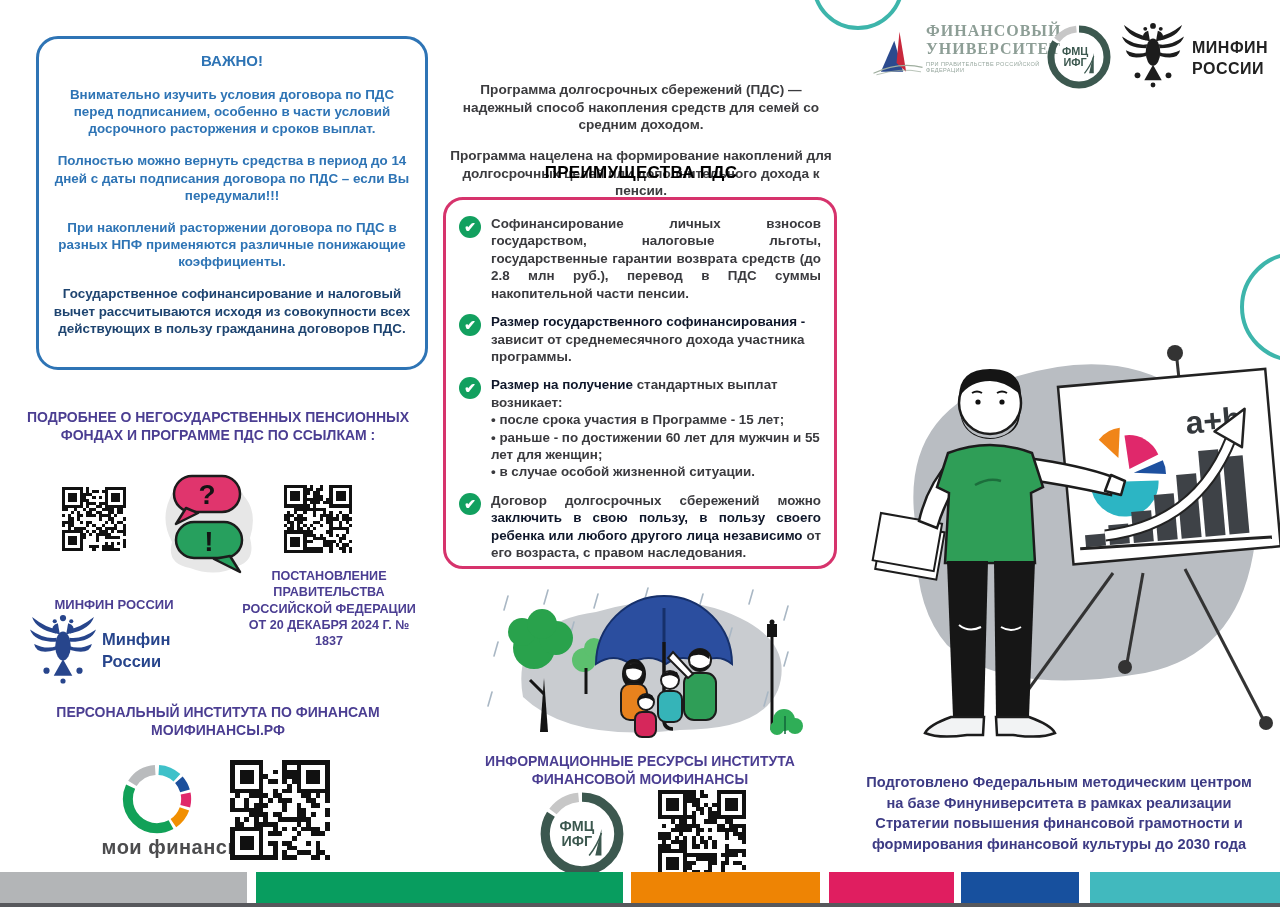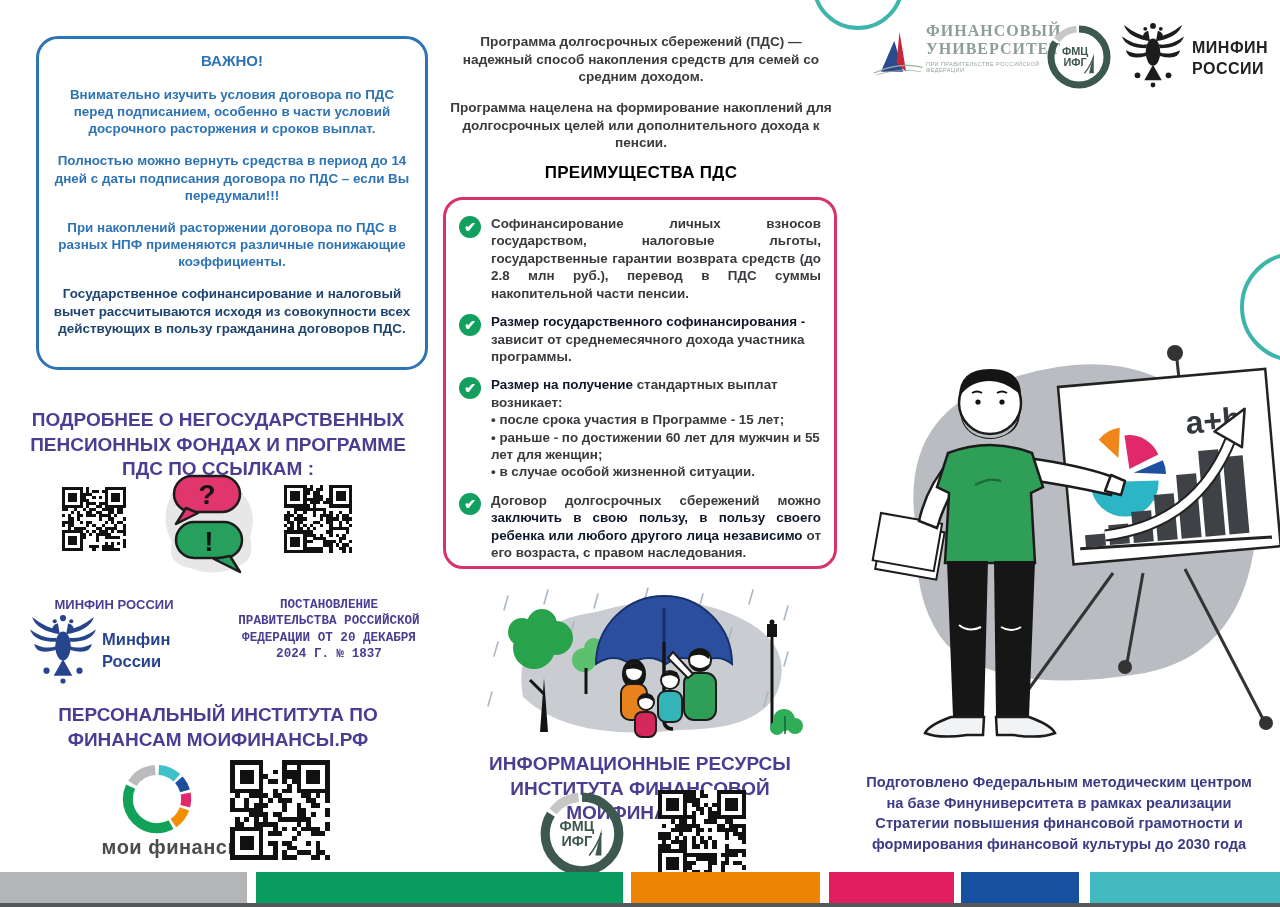--- a/index.html
+++ b/index.html
@@ -13,30 +13,30 @@
   
   .imp-box {
     left:36px; top:36px; width:392px; height:334px;
     border:3px solid #2e74b5; border-radius:22px;
     padding:13px 12px 8px; text-align:center;
   }
   .imp-title { color:#2e74b5; font-size:15px; font-weight:bold; margin-bottom:17px; }
   .imp-box p { color:#2e74b5; font-size:13.4px; font-weight:bold; line-height:1.28; margin-bottom:15px; }
   .imp-box p.darker { color:#1e4470; margin-bottom:13px; }
 
-  .violet-head { color:#4b3e92; font-weight:bold; font-size:19px; line-height:1.3; text-align:center; }
+  .violet-head { color:#4b3e92; font-weight:bold; font-size:14px; line-height:1.3; text-align:center; }
 
   .qr { background:#fff; }
   .qr svg { width:100%; height:100%; display:block; }
 
   .minfin-wordmark { color:#27458c; font-weight:bold; font-size:16.5px; line-height:1.35; }
   .moifin-label { color:#4c4c4e; font-weight:bold; font-size:20px; letter-spacing:0.5px; text-align:right; }
 
   
-  .intro { left:446px; width:390px; color:#3b3b3e; font-size:13.6px; font-weight:bold; line-height:1.3; text-align:center; }
+  .intro { left:446px; width:390px; color:#3b3b3e; font-size:13.6px; font-weight:bold; line-height:1.3; text-align:center;margin-top:48px; }
   .adv-head { left:446px; top:163px; width:390px; color:#000000; font-size:17px; font-weight:bold; text-align:center; letter-spacing:0.3px; }
   .pink-box {
     left:443px; top:197px; width:394px; height:372px;
     border:3px solid #d6336c; border-radius:20px;
     padding:15px 13px 8px;
   }
   .adv-item { display:flex; gap:10px; margin-bottom:11px; }
   .check {
     flex:0 0 22px; width:22px; height:22px; border-radius:50%;
     background:#12a05f; color:#fff; font-size:14px; font-weight:bold;
@@ -119,21 +119,21 @@
         <rect x="15" y="1" width="5" height="5" fill="#fff"></rect>
         <rect x="16" y="2" width="3" height="3" fill="#111"></rect>
         <rect x="0" y="14" width="7" height="7" fill="#111"></rect>
         <rect x="1" y="15" width="5" height="5" fill="#fff"></rect>
         <rect x="2" y="16" width="3" height="3" fill="#111"></rect>
       </svg>
     </div>
 
   <div class="abs violet-head" style="left:24px;top:597px;width:180px;font-size:13px;">МИНФИН РОССИИ</div>
 
-  <div class="abs violet-head" style="left:238px;top:597px;width:182px;font-size:12.6px;font-family:Liberation Mono, monospace;">ПОСТАНОВЛЕНИЕ ПРАВИТЕЛЬСТВА РОССИЙСКОЙ ФЕДЕРАЦИИ ОТ 20 ДЕКАБРЯ 2024 Г. № 1837</div>
+  <div class="abs violet-head" style="left:238px;top:568px;width:182px;font-size:12.6px;">ПОСТАНОВЛЕНИЕ ПРАВИТЕЛЬСТВА РОССИЙСКОЙ ФЕДЕРАЦИИ ОТ 20 ДЕКАБРЯ 2024 Г. № 1837</div>
 
   <svg class="abs" style="left:30px;top:610px;width:66px;height:76px;" viewBox="0 0 64 72">
     <g fill="#27458c">
       <circle cx="32" cy="7" r="3"></circle>
         <circle cx="24" cy="10" r="2"></circle>
         <circle cx="40" cy="10" r="2"></circle>
       <path d="M27 12 q-7 2 -5 9 l7 2 z"></path>
         <path d="M37 12 q7 2 5 9 l-7 2 z"></path>
       <ellipse cx="32" cy="34" rx="7.5" ry="14"></ellipse>
       <path d="M25 22 Q6 18 2 6 Q16 17 27 18 Z"></path>

